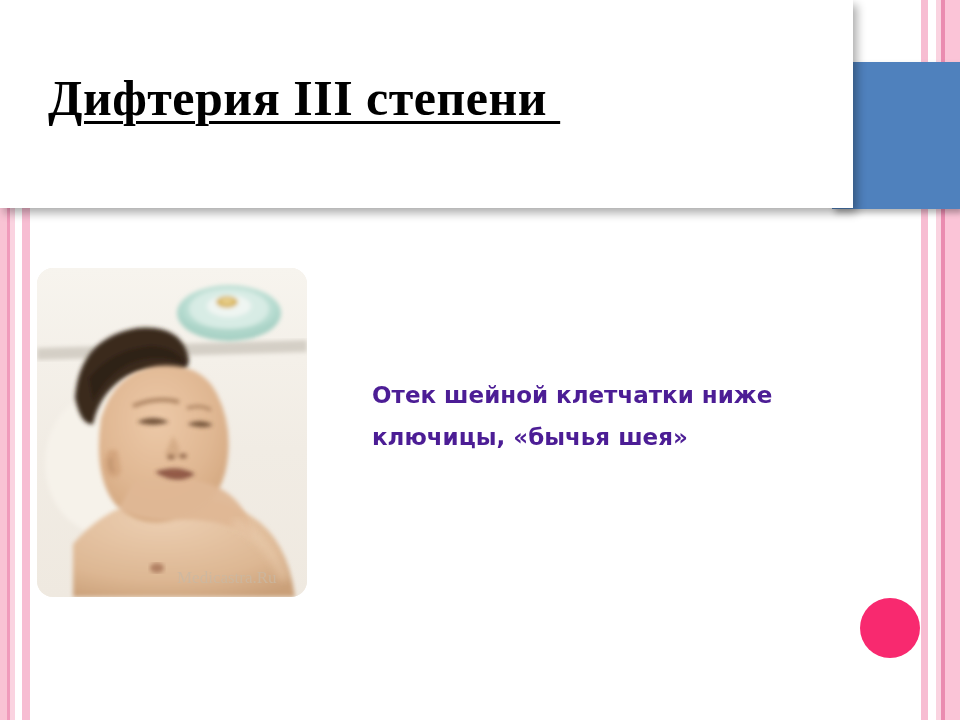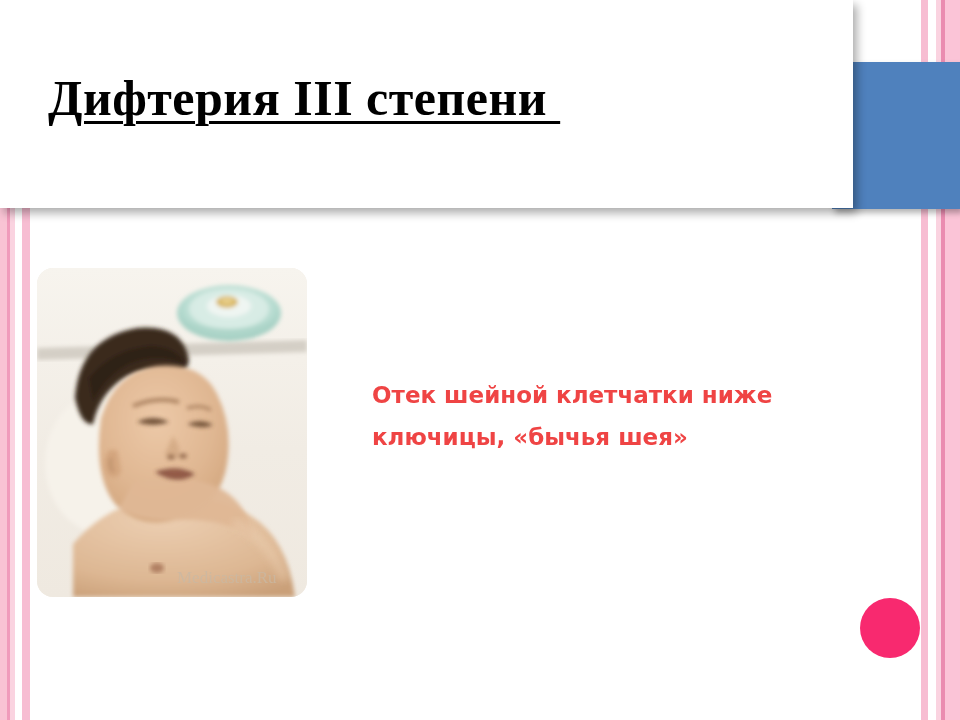--- a/index.html
+++ b/index.html
@@ -77,21 +77,21 @@
   
   #body-text {
     position: absolute;
     left: 372px;
     top: 374px;
     width: 480px;
     font-family: "DejaVu Sans", sans-serif;
     font-weight: bold;
     font-size: 23px;
     line-height: 42px;
-    color: #ef4444;
+    color: #4c1d95;
   }
 
   
   #pink-circle {
     position: absolute;
     left: 860px;
     top: 598px;
     width: 60px;
     height: 60px;
     border-radius: 50%;

